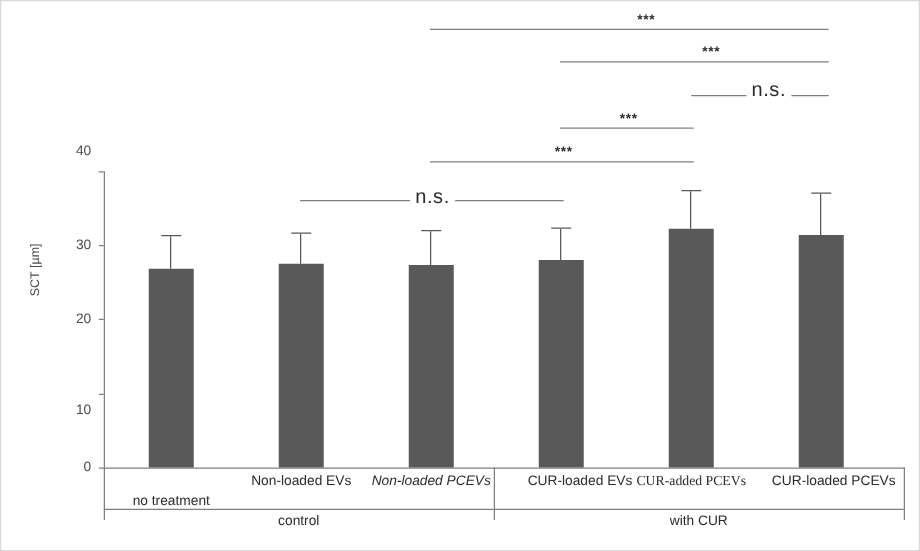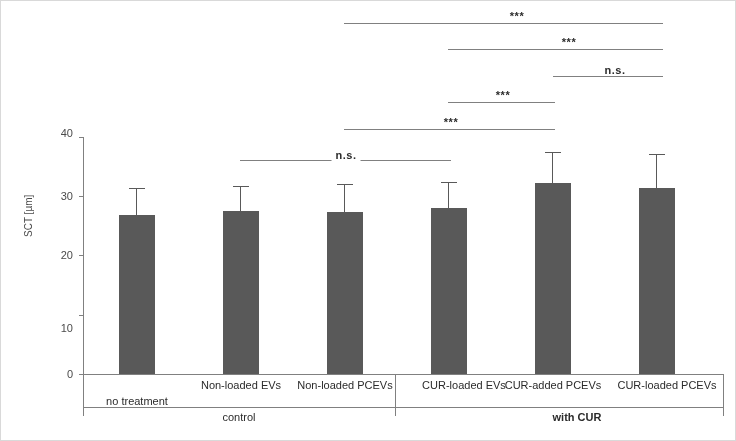--- a/index.html
+++ b/index.html
@@ -126,35 +126,35 @@
     font-size: 11px;
     font-weight: bold;
     color: #2b2b2b;
     text-align: center;
     transform: translateX(-50%);
     background: #ffffff;
     padding: 0 4px;
     letter-spacing: 0.5px;
   }
   .sig-text.ns {
-    font-weight: bold;
-    font-size: 11px;
+    font-weight: normal;
+    font-size: 16px;
   }
 </style>
 </head>
 <body>
 
 <div id="figure">
 
   <div class="y-axis"></div>
   <div class="x-axis"></div>
 
   <div class="ylabel">SCT [µm]</div>
 
-  <div class="ytick-label" style="left:46px; top:132px;text-align:right;">40</div>
+  <div class="ytick-label" style="left:46px; top:120px;text-align:right;">40</div>
   <div class="ytick-label" style="left:46px; top:195px;">30</div>
   <div class="ytick-label" style="left:46px; top:254px;">20</div>
   <div class="ytick-label" style="left:46px; top:314px;margin-top:13px;">10</div>
   <div class="ytick-label" style="left:46px; top:373px;">0</div>
 
   <div class="ytick-mark" style="left:78px; top:136px;"></div>
   <div class="ytick-mark" style="left:78px; top:195px;"></div>
   <div class="ytick-mark" style="left:78px; top:254px;"></div>
   <div class="ytick-mark" style="left:78px; top:314px;"></div>
   <div class="ytick-mark" style="left:78px; top:373px;"></div>
@@ -181,34 +181,34 @@
     <div class="errbar-line" style="left:469px; bottom:191px; height:30px;"></div>
     <div class="errbar-cap" style="left:462px; bottom:221px;"></div>
 
     <div class="bar" style="left:556px; height:186px;"></div>
     <div class="errbar-line" style="left:573px; bottom:186px; height:33px;"></div>
     <div class="errbar-cap" style="left:566px; bottom:219px;"></div>
   </div>
 
   <div class="cat-label" style="left:136px;margin-top:16px;">no treatment</div>
   <div class="cat-label" style="left:240px;">Non-loaded EVs</div>
-  <div class="cat-label" style="left:344px;">Non-loaded PCEVs</div>
+  <div class="cat-label" style="left:344px;font-style:italic;">Non-loaded PCEVs</div>
   <div class="cat-label" style="left:463px;">CUR-loaded EVs</div>
-  <div class="cat-label" style="left:552px;">CUR-added PCEVs</div>
+  <div class="cat-label" style="left:552px;font-family:Liberation Serif, serif;">CUR-added PCEVs</div>
   <div class="cat-label" style="left:666px;">CUR-loaded PCEVs</div>
 
   <div class="group-sep" style="left:82px;"></div>
   <div class="group-sep" style="left:394px;"></div>
   <div class="group-sep" style="left:722px;"></div>
 
   <div class="group-underline" style="left:82px; width:312px;"></div>
   <div class="group-underline" style="left:394px; width:328px;"></div>
 
   <div class="group-label" style="left:238px;">control</div>
-  <div class="group-label" style="left:576px;font-weight:bold;">with CUR</div>
+  <div class="group-label" style="left:558px;">with CUR</div>
 
   <div class="sig-line" style="left:239px; top:159px; width:211px;"></div>
   <div class="sig-text ns" style="left:345px; top:148px;">n.s.</div>
 
   <div class="sig-line" style="left:343px; top:128px; width:211px;"></div>
   <div class="sig-text" style="left:450px; top:115px;">***</div>
 
   <div class="sig-line" style="left:447px; top:101px; width:107px;"></div>
   <div class="sig-text" style="left:502px; top:88px;">***</div>
 

